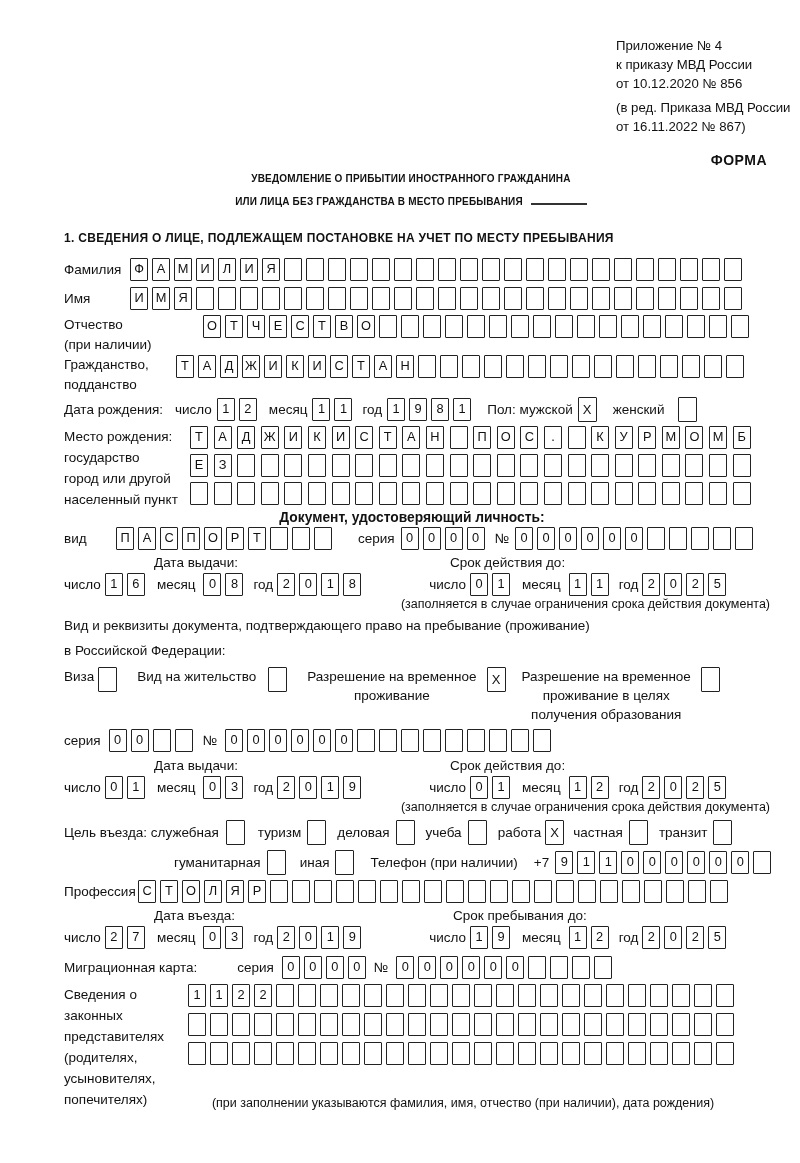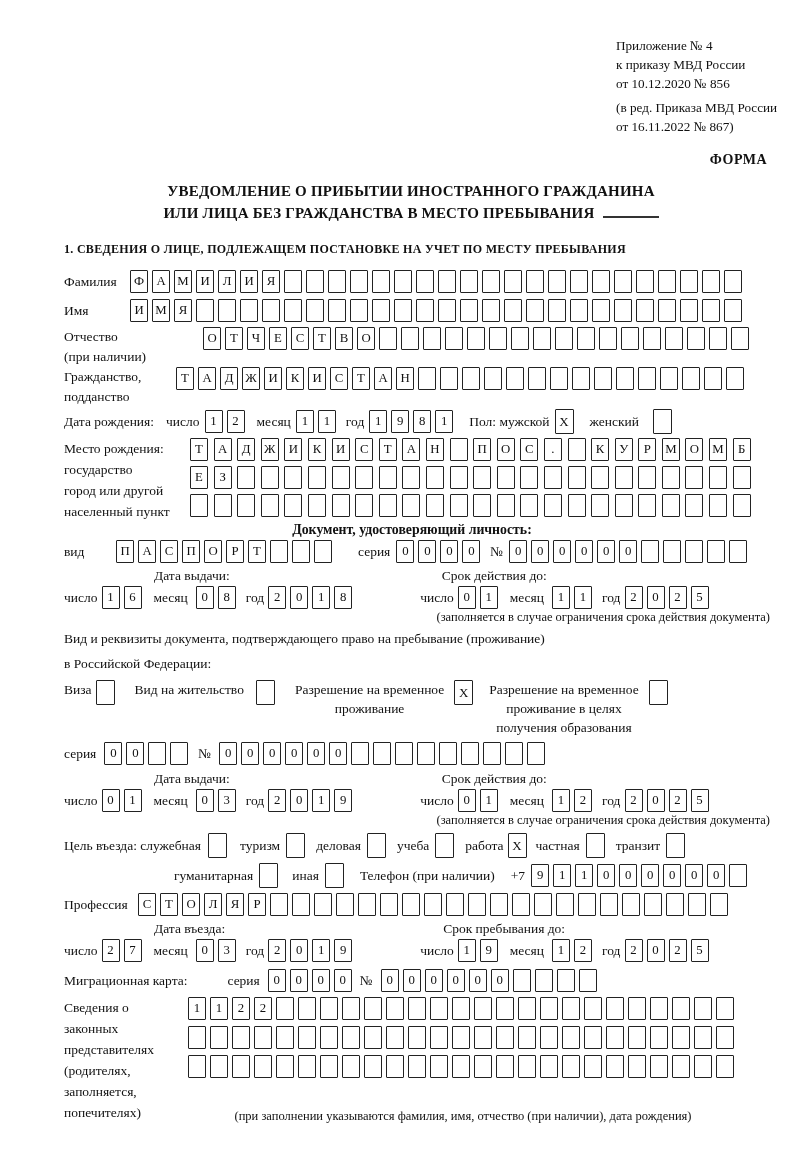--- a/index.html
+++ b/index.html
@@ -1,25 +1,25 @@
 <!DOCTYPE html>
 <html><head>
 <meta charset="utf-8">
 <style>
   html,body{margin:0;padding:0;background:#fff;}
   .page{
     width:800px;height:1163px;box-sizing:border-box;position:relative;
     background:#fff;color:#111;overflow:hidden;
-    font-family:Liberation Serif, serif;
+    font-family:Liberation Sans, sans-serif;
     padding:36px 0 0 64px;font-size:13.5px;
   }
   .appendix{margin-left:552px;font-size:13.2px;line-height:19px;}
   .appendix .gap{height:5px;}
   .forma{margin-top:16px;margin-right:33px;text-align:right;font-weight:bold;font-size:14px;letter-spacing:.5px;}
-  .title{margin-top:12px;text-align:center;font-weight:bold;font-size:15px;line-height:22px;letter-spacing:.2px;padding-right:42px;}
+  .title{margin-top:0;text-align:center;font-weight:bold;font-size:10px;line-height:22px;letter-spacing:.2px;padding-right:42px;}
   .blank-line{display:inline-block;width:56px;border-bottom:2px solid #333;height:13px;margin-left:8px;}
   .sec1{margin-top:18px;font-weight:bold;font-size:12px;letter-spacing:.3px;white-space:nowrap;}
   .row{display:flex;align-items:center;flex-wrap:nowrap;}
   .rowt{display:flex;align-items:flex-start;flex-wrap:nowrap;}
   .lb{white-space:nowrap;flex:none;line-height:20px;}
   .lbl-block{flex:none;line-height:20px;}
   .lbl-block div{white-space:nowrap;}
   .cells{display:flex;flex:none;}
   .cell{
     width:16px;height:21px;flex:none;background:#fff;
@@ -625,21 +625,21 @@
         <span class="cell"></span>
       </span>
   </div>
 
   <div class="rowt" style="margin-top:5px">
     <div class="lbl-block" style="width:124px;line-height:21px">
       <div>Сведения о</div>
       <div>законных</div>
       <div>представителях</div>
       <div>(родителях,</div>
-      <div>заполняется,</div>
+      <div>усыновителях,</div>
       <div>попечителях)</div>
     </div>
     <div class="col">
       <span class="cells" style="margin-bottom:6px">
           <span class="cell">1</span>
           <span class="cell">1</span>
           <span class="cell">2</span>
           <span class="cell">2</span>
           <span class="cell"></span>
           <span class="cell"></span>

